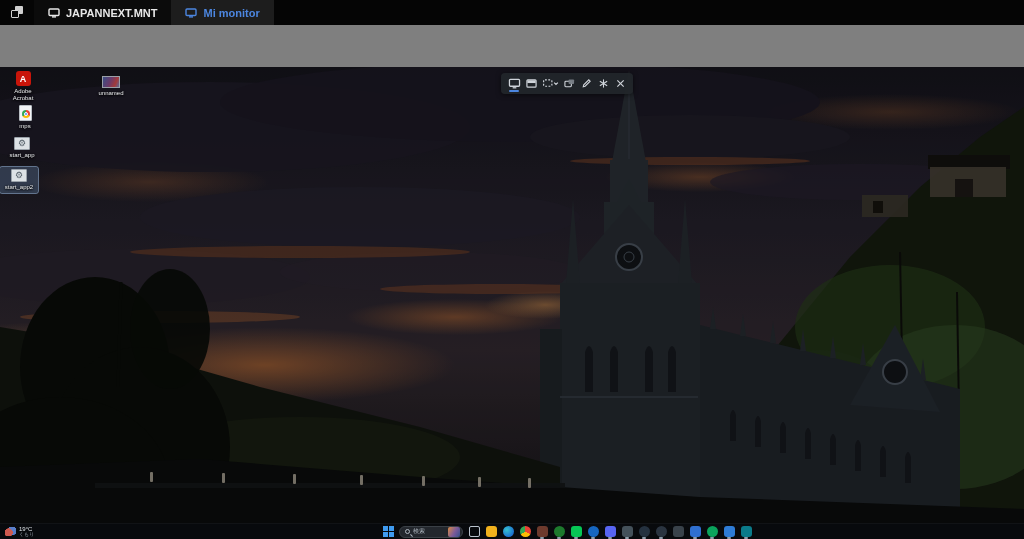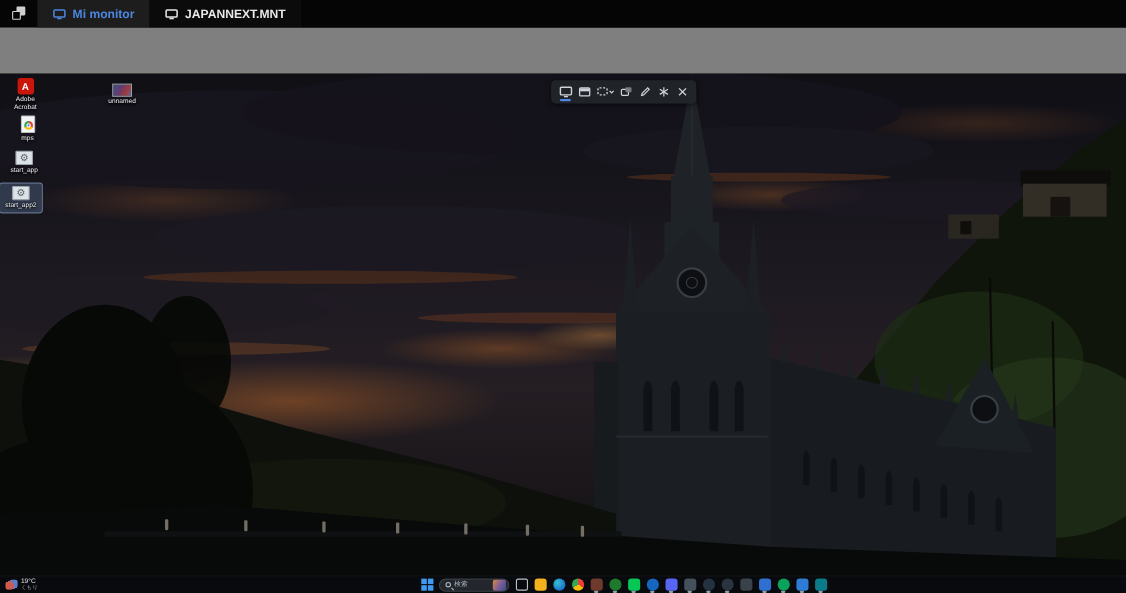--- a/index.html
+++ b/index.html
@@ -91,33 +91,33 @@
 
 <div class="app">
 
   <div class="tabbar">
     <div class="alltabs">
       <div class="dupicon">
         <div class="bk"></div>
           <div class="fr"></div>
       </div>
     </div>
+    <div class="tab">
+      <svg width="12" height="10" viewBox="0 0 12 10">
+        <rect x="1" y="1" width="10" height="6.5" rx="1" fill="none" stroke="currentColor" stroke-width="1.4"></rect>
+        <rect x="4" y="8.2" width="4" height="1.4" fill="currentColor"></rect>
+      </svg>
+      <span>JAPANNEXT.MNT</span>
+    </div>
     <div class="tab active">
       <svg width="12" height="10" viewBox="0 0 12 10">
         <rect x="1" y="1" width="10" height="6.5" rx="1" fill="none" stroke="currentColor" stroke-width="1.4"></rect>
         <rect x="4" y="8.2" width="4" height="1.4" fill="currentColor"></rect>
       </svg>
       <span>Mi monitor</span>
-    </div>
-    <div class="tab">
-      <svg width="12" height="10" viewBox="0 0 12 10">
-        <rect x="1" y="1" width="10" height="6.5" rx="1" fill="none" stroke="currentColor" stroke-width="1.4"></rect>
-        <rect x="4" y="8.2" width="4" height="1.4" fill="currentColor"></rect>
-      </svg>
-      <span>JAPANNEXT.MNT</span>
     </div>
     <div class="tabfill"></div>
   </div>
 
   <div class="graybar"></div>
 
   <div class="desktop">
 
     <svg class="wallpaper" viewBox="0 0 1024 472" preserveAspectRatio="none">
       <defs>

